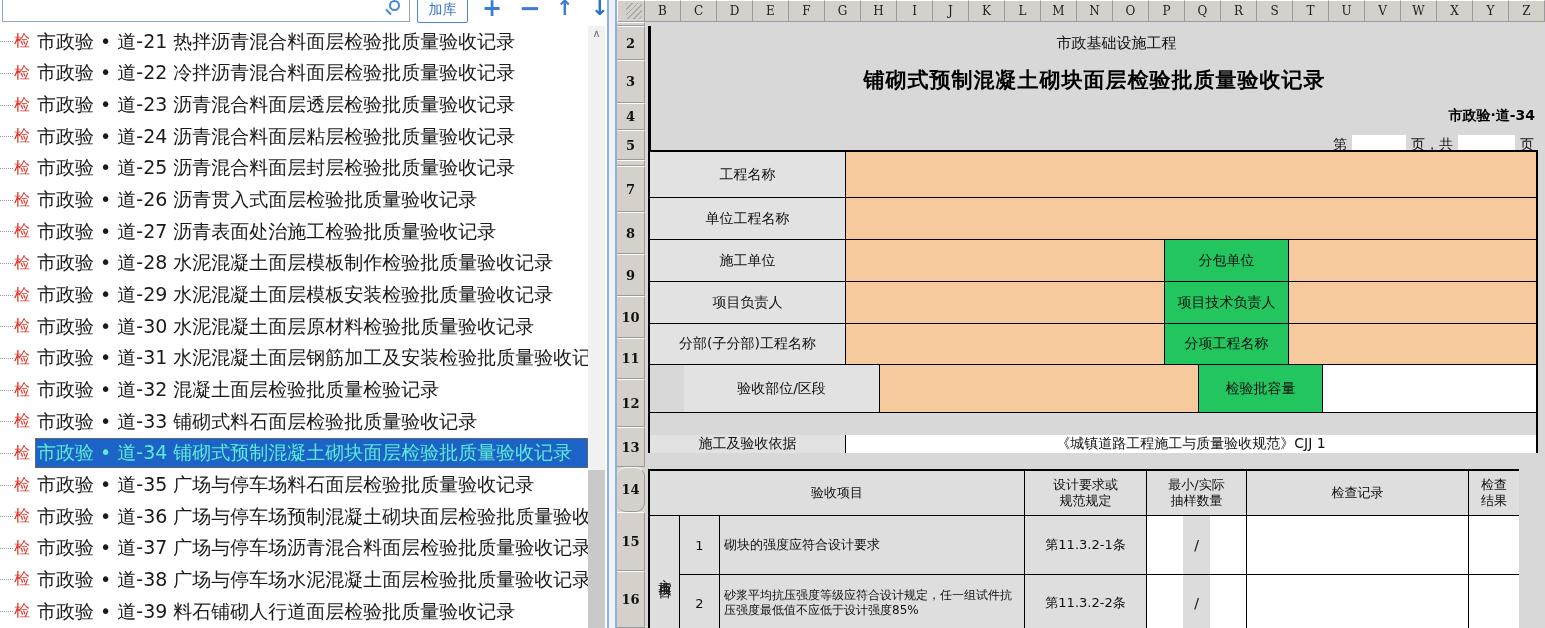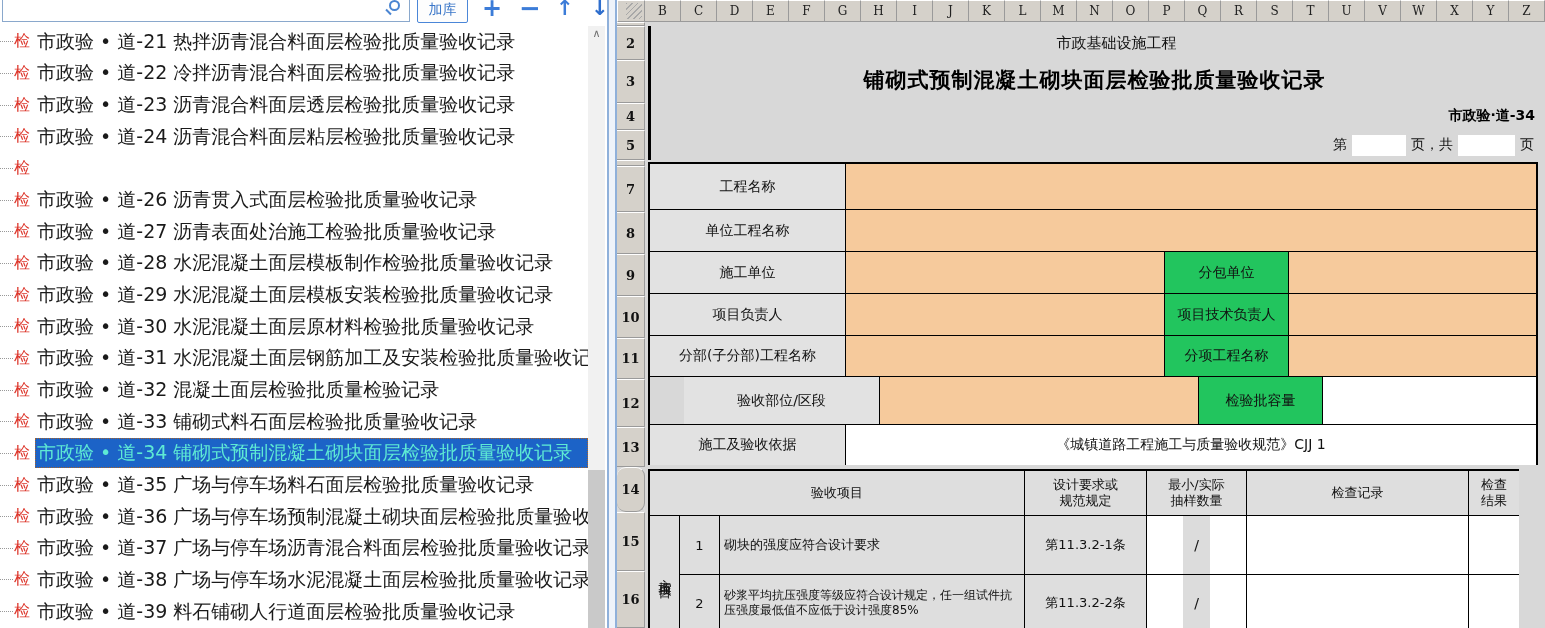--- a/index.html
+++ b/index.html
@@ -55,21 +55,21 @@
   .canvas { flex:1; position:relative; background:#d8d8d8; }
 
   .titlebox { position:absolute; left:3px; top:4px; width:890px; height:134px; border-left:3px solid #000; background:#d8d8d8; }
   .r2 { height:34px; text-align:center; font-size:15px; color:#111; line-height:34px;padding-left:44px; }
   .r3 { height:43px; text-align:center; font-size:21px; font-weight:bold; color:#000; line-height:40px; letter-spacing:1px; }
   .r4 { height:27px; text-align:right; font-size:14px; font-weight:bold; padding-right:3px; line-height:24px; }
   .r5 { height:30px; display:flex; justify-content:flex-end; align-items:center; font-size:14px; color:#111; padding-right:4px; }
   .pgbox { display:inline-block; width:54px; height:21px; background:#fff; margin:0 5px; }
   .pgbox2 { width:57px; }
 
-  .infotable { position:absolute; left:3px; top:140px; width:890px; border:2px solid #000; border-bottom:none; background:#d8d8d8; }
+  .infotable { position:absolute; left:3px; top:128px; width:890px; border:2px solid #000; border-bottom:none; background:#d8d8d8; }
   .irow { display:flex; border-bottom:1px solid #000; }
   .cell { display:flex; align-items:center; justify-content:center; font-size:14px; color:#111; }
   .lblcell { width:196px; background:#e2e2e2; border-right:1px solid #000; flex:none; text-align:center; }
   .orange { background:#f6ca9c; }
   .white { background:#fff; }
   .v1 { width:319px; border-right:1px solid #000; flex:none; }
   .lbl2 { width:124px; background:#22c55e; border-right:1px solid #000; flex:none; }
   .v2 { flex:1; }
   .vfull { flex:1; }
   .basis { flex:1; background:#fff; justify-content:center; }
@@ -128,20 +128,21 @@
 
         <div class="item">
           <span class="branch"></span>
           <span class="jian">检</span>
           <span class="lbl">市政验 • 道-24 沥青混合料面层粘层检验批质量验收记录</span>
         </div>
 
         <div class="item">
           <span class="branch"></span>
           <span class="jian">检</span>
+          <span class="lbl">市政验 • 道-25 沥青混合料面层封层检验批质量验收记录</span>
         </div>
 
         <div class="item">
           <span class="branch"></span>
           <span class="jian">检</span>
           <span class="lbl">市政验 • 道-26 沥青贯入式面层检验批质量验收记录</span>
         </div>
 
         <div class="item">
           <span class="branch"></span>
@@ -350,21 +351,21 @@
             <div class="cell v1 orange"></div>
             <div class="cell lbl2">分项工程名称</div>
             <div class="cell v2 orange"></div>
           </div>
           <div class="irow" style="height:48px;padding-left:34px;">
             <div class="cell lblcell">验收部位/区段</div>
             <div class="cell v1 orange"></div>
             <div class="cell lbl2">检验批容量</div>
             <div class="cell v2 white"></div>
           </div>
-          <div class="irow" style="height:40px; border-bottom:none;">
+          <div class="irow" style="height:40px; border-bottom:none;align-items:flex-end;">
             <div class="cell lblcell">施工及验收依据</div>
             <div class="cell basis">《城镇道路工程施工与质量验收规范》CJJ 1</div>
           </div>
         </div>
 
         <div class="cktable">
 
           <div class="tc hdr-item">验收项目</div>
           <div class="tc pre">设计要求或
 规范规定</div>

